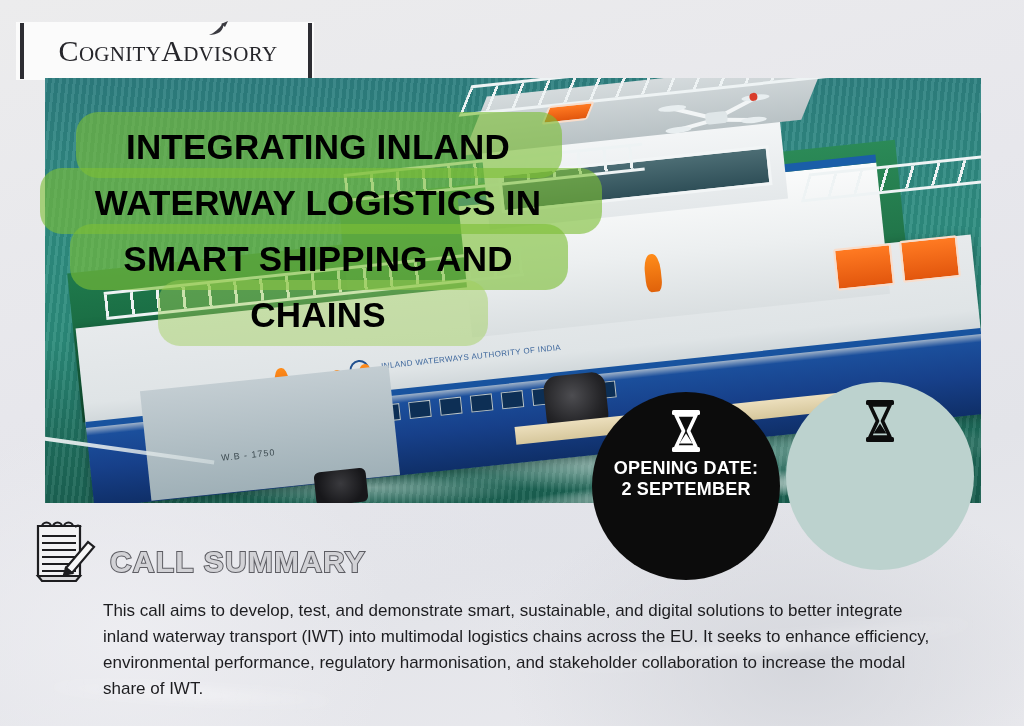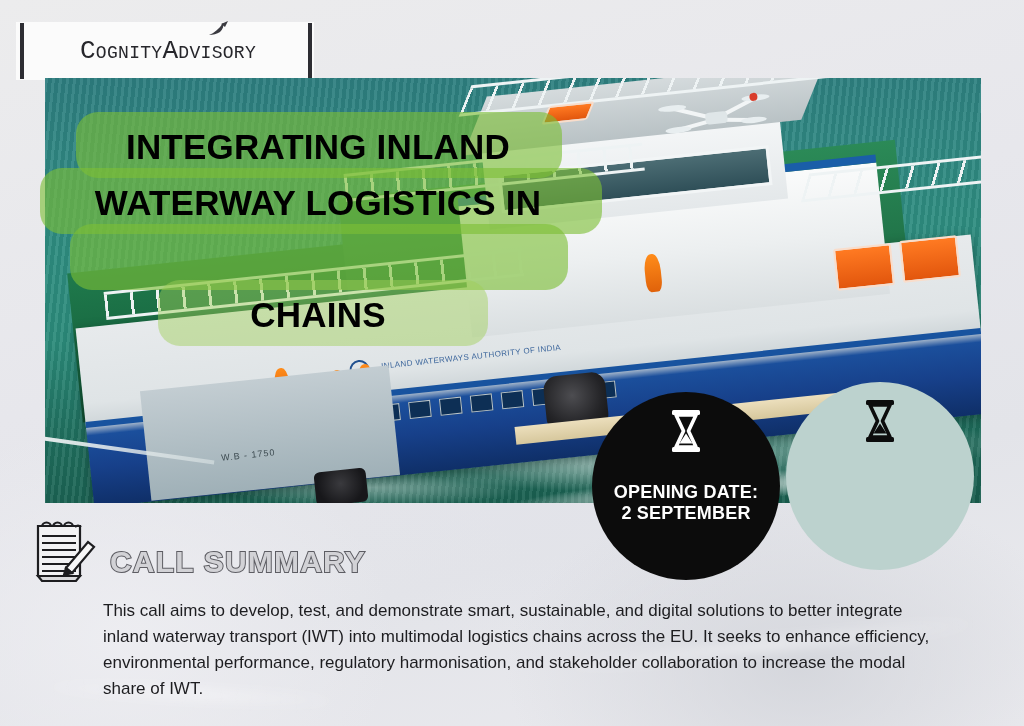--- a/index.html
+++ b/index.html
@@ -55,22 +55,22 @@
     position: absolute;
     top: 1px;
     bottom: 1px;
     width: 4px;
     background: #2d2d33;
   }
   #logo-box::before { left: 4px; }
   #logo-box::after  { right: 2px; }
 
   #logo-text {
-    font-family: Liberation Mono, monospace;
-    font-size: 26px;
+    font-family: Liberation Serif, serif;
+    font-size: 30px;
     letter-spacing: .3px;
     color: #26262b;
     font-variant: small-caps;
     white-space: nowrap;
     position: relative;
     padding-left: 6px;
   }
   #logo-bird {
     position: absolute;
     left: 192px;
@@ -286,21 +286,20 @@
   
   .date-badge {
     position: absolute;
     border-radius: 50%;
     display: flex;
     flex-direction: column;
     align-items: center;
     justify-content: flex-start;
     padding-top: 18px;
     text-align: center;
-    gap: 24px;
   }
   #badge-open {
     left: 592px; top: 392px; width: 188px; height: 188px;
     background: #0c0c0c;
     color: #ffffff;
   }
   #badge-close {
     left: 786px; top: 382px; width: 188px; height: 188px;
     background: #bcd2ce;
     color: #0c0c0c;
@@ -431,20 +430,21 @@
     <div class="title-line">
       <div class="hl" style="left:58px; width:486px;"></div>
       <span class="txt">INTEGRATING INLAND</span>
     </div>
     <div class="title-line">
       <div class="hl" style="left:22px; width:562px;"></div>
       <span class="txt">WATERWAY LOGISTICS IN</span>
     </div>
     <div class="title-line">
       <div class="hl" style="left:52px; width:498px;"></div>
+      <span class="txt">SMART SHIPPING AND</span>
     </div>
     <div class="title-line soft">
       <div class="hl" style="left:140px; width:330px;"></div>
       <span class="txt">CHAINS</span>
     </div>
   </div>
 
   <div class="date-badge" id="badge-open">
     <svg class="badge-icon" viewBox="0 0 34 42">
       <rect x="3" y="0" width="28" height="5" rx="1.5" fill="#fff"></rect>

